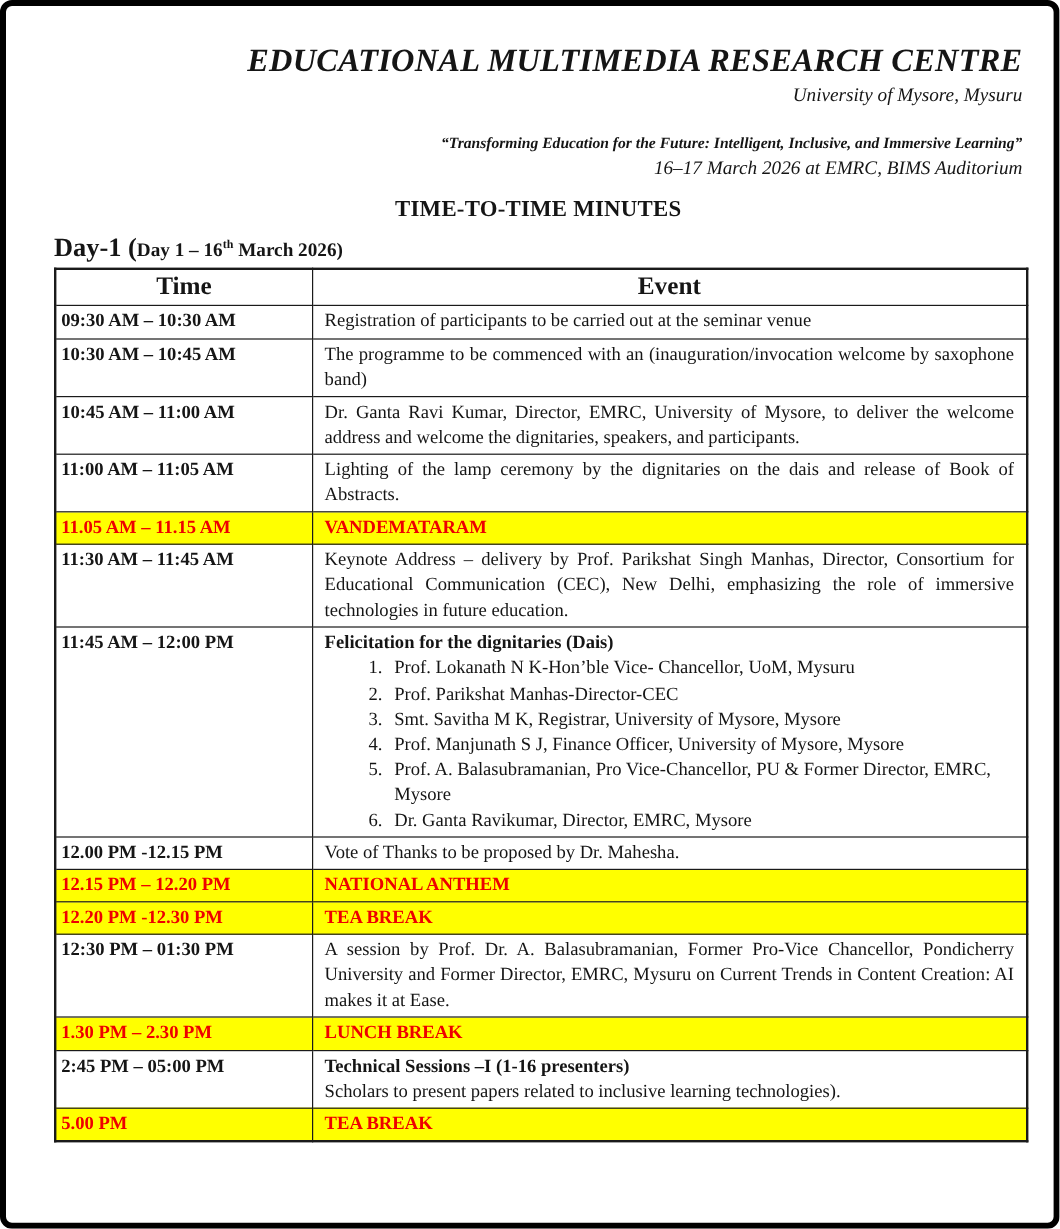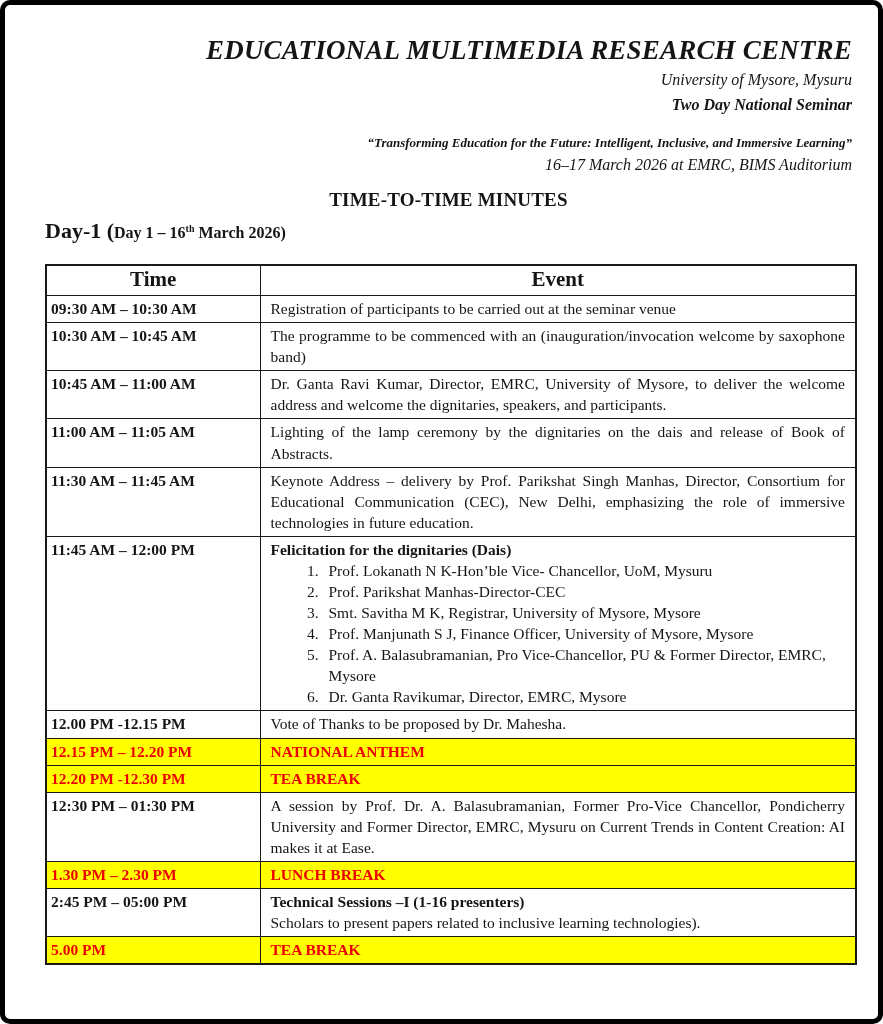--- a/index.html
+++ b/index.html
@@ -33,21 +33,21 @@
   .section-title{
     text-align:center;font-size:19px;font-weight:bold;
     margin-top:13px;letter-spacing:.2px;
   }
   .day-heading{margin-top:7px;font-weight:bold;}
   .day-big{font-size:22px;}
   .day-small{font-size:16px;}
   .day-sup{font-size:10px;font-weight:bold;margin-top:45px;}
   
   table.schedule{
-    width:812px;margin-top:20px;
+    width:812px;margin-top:4px;
     border-collapse:collapse;
     border:2px solid var(--line);
     table-layout:fixed;
   }
   .schedule th{
     border:1px solid var(--line);
     font-size:21px;font-weight:bold;text-align:center;
     padding:1px 4px 3px;
   }
   .schedule col.c-time{width:214px;}
@@ -74,21 +74,20 @@
   .schedule ol li{padding-left:6px;text-align:left;}
 </style>
 </head>
 <body>
 
 <div class="page">
 
   <div class="doc-header">
     <div class="doc-title">EDUCATIONAL MULTIMEDIA RESEARCH CENTRE</div>
     <div class="doc-sub">University of Mysore, Mysuru</div>
-    <div class="doc-sub bold">Two Day National Seminar</div>
     <div class="doc-theme">“Transforming Education for the Future: Intelligent, Inclusive, and Immersive Learning”</div>
     <div class="doc-sub">16–17 March 2026 at EMRC, BIMS Auditorium</div>
   </div>
 
   <div class="section-title">TIME-TO-TIME MINUTES</div>
 
   <div class="day-heading"><span class="day-big">Day-1 (</span><span class="day-small">Day 1 – 16</span><sup class="day-sup">th</sup><span class="day-small"> March 2026)</span></div>
 
   <table class="schedule">
     <colgroup>
@@ -119,20 +118,26 @@
           <td class="event-cell">
             <div class="para">Dr. Ganta Ravi Kumar, Director, EMRC, University of Mysore, to deliver the welcome address and welcome the dignitaries, speakers, and participants.</div>
           </td>
         </tr>
         <tr>
           <td class="time-cell">11:00 AM – 11:05 AM</td>
           <td class="event-cell">
             <div class="para">Lighting of the lamp ceremony by the dignitaries on the dais and release of Book of Abstracts.</div>
           </td>
         </tr>
+        <tr class="hl">
+          <td class="time-cell">11.05 AM – 11.15 AM</td>
+          <td class="event-cell">
+            <div class="para bold">VANDEMATARAM</div>
+          </td>
+        </tr>
         <tr>
           <td class="time-cell">11:30 AM – 11:45 AM</td>
           <td class="event-cell">
             <div class="para">Keynote Address – delivery by Prof. Parikshat Singh Manhas, Director, Consortium for Educational Communication (CEC), New Delhi, emphasizing the role of immersive technologies in future education.</div>
           </td>
         </tr>
         <tr>
           <td class="time-cell">11:45 AM – 12:00 PM</td>
           <td class="event-cell">
             <div class="para bold">Felicitation for the dignitaries (Dais)</div>

